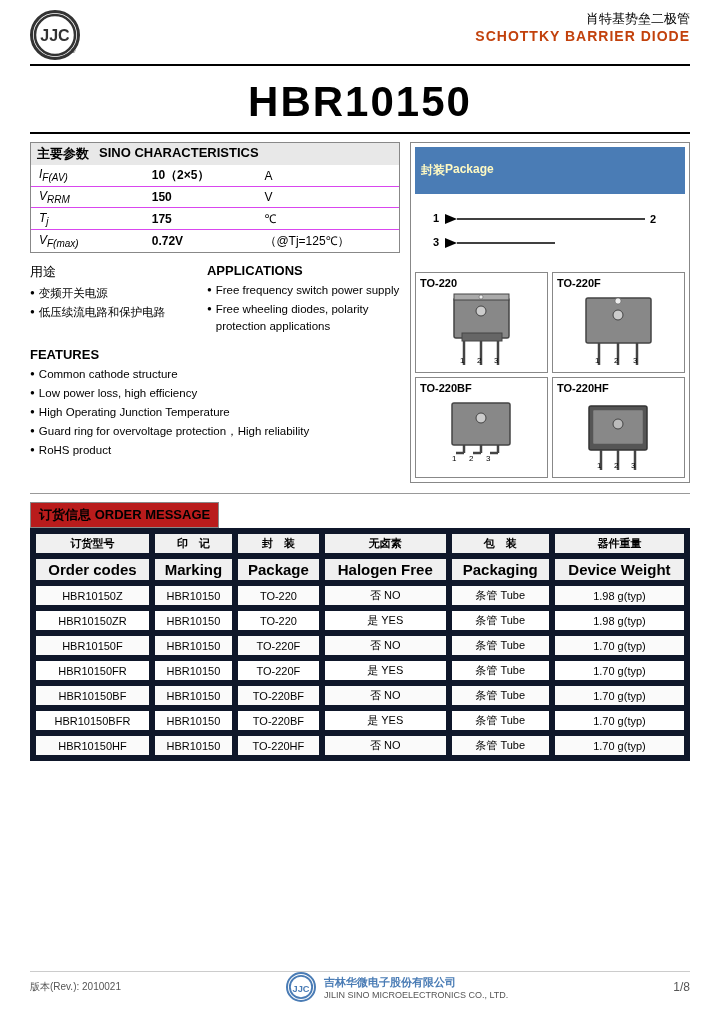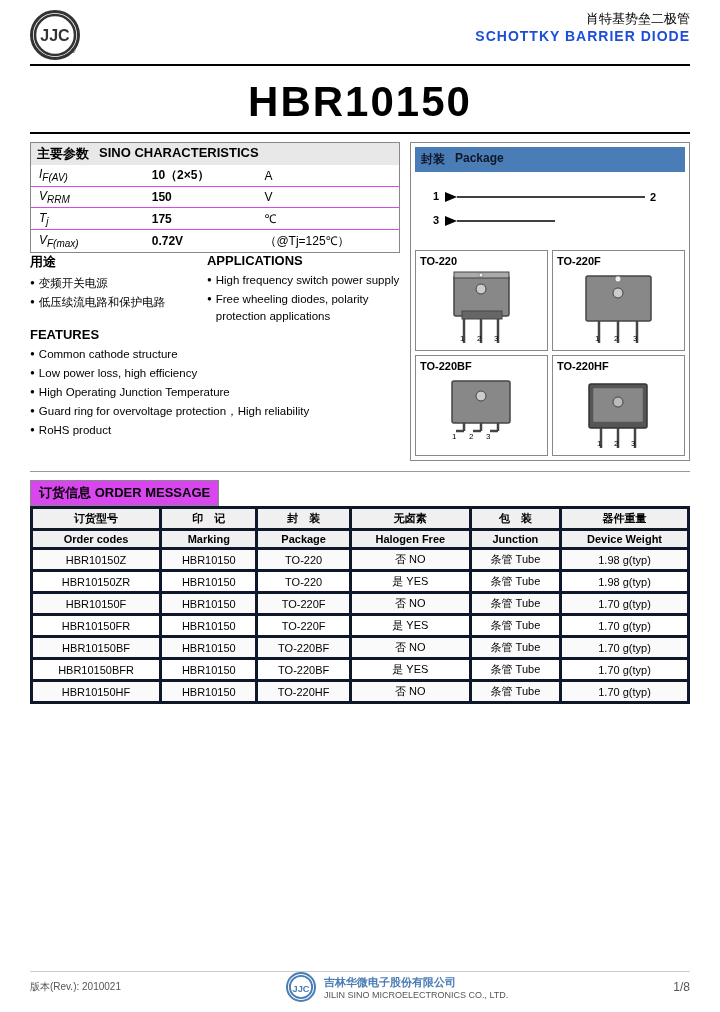--- a/index.html
+++ b/index.html
@@ -48,21 +48,21 @@
     .header-right {
       text-align: right;
     }
     .header-chinese {
       font-size: 13px;
       color: #000;
     }
     .header-english {
       font-size: 14px;
       font-weight: bold;
-      color: #1d4ed8;
+      color: #c2410c;
       letter-spacing: 1px;
     }
     
     .title-section {
       text-align: center;
       padding: 8px 0 6px;
       border-bottom: 2px solid #000;
     }
     .part-number {
       font-size: 42px;
@@ -74,20 +74,21 @@
       display: flex;
       gap: 10px;
       margin-top: 8px;
       border-bottom: 1px solid #999;
       padding-bottom: 10px;
     }
     .left-section {
       flex: 1;
       display: flex;
       flex-direction: column;
+      gap: 10px;
     }
     
     .char-block {
       border: 1px solid #888;
     }
     .char-block-header {
       background: #e8e8e8;
       padding: 2px 6px;
       font-weight: bold;
       font-size: 13px;
@@ -113,21 +114,21 @@
       display: flex;
       gap: 16px;
     }
     .apps-left {
       flex: 1;
     }
     .apps-right {
       flex: 1.2;
     }
     .section-title-zh {
-      font-weight: bold;
+      font-weight: normal;
       font-size: 13px;
       margin-bottom: 4px;
     }
     .section-title-en {
       font-weight: bold;
       font-size: 13px;
       margin-bottom: 4px;
     }
     .bullet-list {
       list-style: none;
@@ -158,27 +159,27 @@
       flex: 1.2;
     }
     
     .right-section {
       width: 280px;
       border: 1px solid #888;
       padding: 4px;
     }
     .package-header {
       background: #4a7cb5;
-      color: #0f172a;
-      padding: 4px 6px;
+      color: #fef9c3;
+      padding: 15px 6px;
       font-size: 12px;
       font-weight: bold;
       margin-bottom: 4px;
       display: flex;
-      gap: 10px;
+      gap: 0;
     }
     .package-grid {
       display: grid;
       grid-template-columns: 1fr 1fr;
       gap: 4px;
       margin-top: 4px;
     }
     .package-item {
       border: 1px solid #888;
       padding: 4px;
@@ -197,45 +198,45 @@
       display: flex;
       justify-content: center;
       align-items: center;
       flex: 1;
     }
     
     .order-section {
       margin-top: 8px;
     }
     .order-header-block {
-      background: #d946ef;
+      background: #b91c1c;
       border: 1px solid #888;
       padding: 3px 8px;
       font-weight: bold;
       font-size: 13px;
       display: inline-block;
     }
     .order-table {
       width: 100%;
       border-collapse: collapse;
       border: 1px solid #888;
       margin-top: 0;
       font-size: 11px;
     }
     .order-table th, .order-table td {
-      border: 3px solid #0f172a;
+      border: 6px solid #0f172a;
       padding: 2px 4px;
       text-align: center;
     }
     .order-table th {
       font-weight: bold;
       background: #f0f0f0;
     }
     .order-table th.zh { font-size: 11px; }
-    .order-table th.en { font-size: 11px; }
+    .order-table th.en { font-size: 15px; }
     .order-table tr:nth-child(odd) { background: #fafafa; }
     .order-table tr:nth-child(even) { background: #fff; }
     
     .footer {
       margin-top: auto;
       padding-top: 0;
       display: flex;
       justify-content: space-between;
       align-items: center;
       border-top: 1px solid #ccc;
@@ -345,21 +346,21 @@
         <div class="apps-left">
           <div class="section-title-zh">用途</div>
           <ul class="bullet-list" id="apps-zh-list">
               <li>变频开关电源</li>
               <li>低压续流电路和保护电路</li>
             </ul>
         </div>
         <div class="apps-right">
           <div class="section-title-en">APPLICATIONS</div>
           <ul class="bullet-list" id="apps-en-list">
-              <li>High frequency switch power supply</li>
+              <li>Free frequency switch power supply</li>
               <li>Free wheeling diodes, polarity protection applications</li>
             </ul>
         </div>
       </div>
 
       <div class="features-section">
         <div class="features-right">
           <div class="section-title-en">FEATURES</div>
           <ul class="bullet-list" id="features-en-list">
               <li>Common cathode structure</li>
@@ -498,21 +499,21 @@
           <th class="zh">封　装</th>
           <th class="zh">无卤素</th>
           <th class="zh">包　装</th>
           <th class="zh">器件重量</th>
         </tr>
         <tr>
           <th class="en">Order codes</th>
           <th class="en">Marking</th>
           <th class="en">Package</th>
           <th class="en">Halogen Free</th>
-          <th class="en">Junction</th>
+          <th class="en">Packaging</th>
           <th class="en">Device Weight</th>
         </tr>
       </thead>
       <tbody id="order-tbody">
           <tr>
       <td>HBR10150Z</td>
       <td>HBR10150</td>
       <td>TO-220</td>
       <td>否 NO</td>
       <td>条管 Tube</td>

